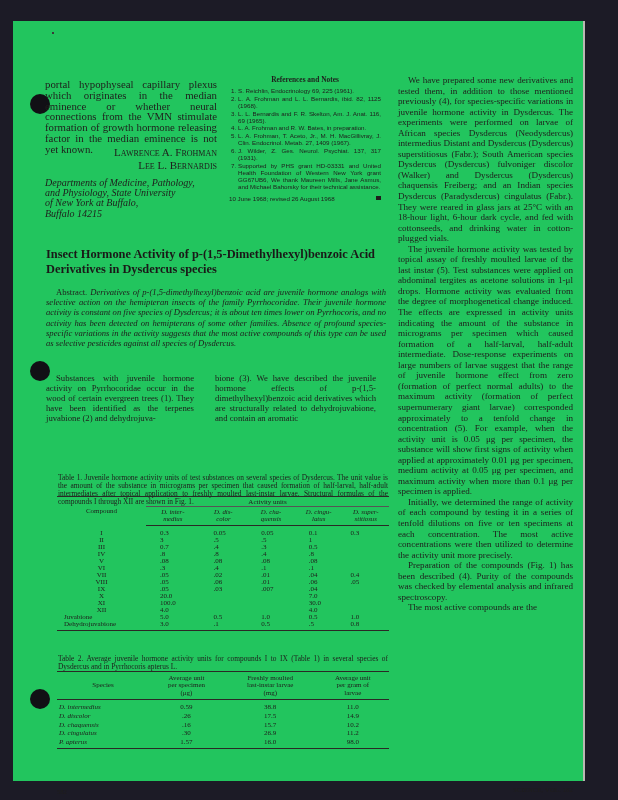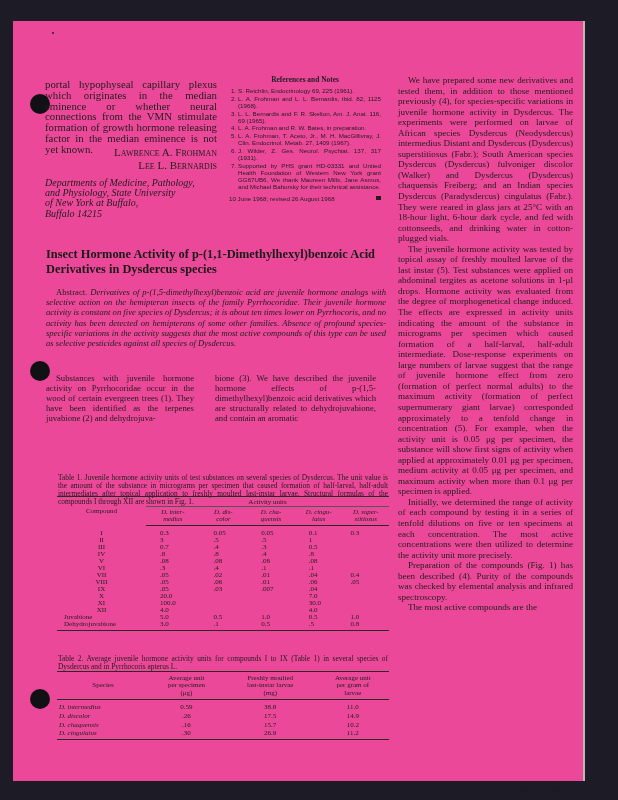--- a/index.html
+++ b/index.html
@@ -5,21 +5,21 @@
   html, body { margin:0; padding:0; }
   body {
     width:618px; height:800px; overflow:hidden;
     background:#1c1b26;
     position:relative;
     font-family:"Liberation Serif", serif;
     color:#1f1e1c;
   }
   .page {
     position:absolute; left:13px; top:21px; width:572px; height:760px;
-    background:#ec4899;
+    background:#22c55e;
     box-shadow: inset -2px 0 0 #b9b8b2;
   }
   .hole {
     position:absolute; width:20px; height:20px; border-radius:50%;
     background:#111015;
   }
   .abs { position:absolute; }
   .col-text { font-size:10.6px; line-height:10.6px; text-align:justify; }
   .col-text p { margin:0; }
   .indent { text-indent:10px; }
@@ -108,21 +108,21 @@
       <li>L. A. Frohman, T. Aceto, Jr., M. H. MacGillivray, J. Clin. Endocrinol. Metab. 27, 1409 (1967).</li>
       <li>J. Wilder, Z. Ges. Neurol. Psychiat. 137, 317 (1931).</li>
       <li>Supported by PHS grant HD-03331 and United Health Foundation of Western New York grant GG67UB6, We thank Maureen Mills, Jane Asmus, and Michael Bahorsky for their technical assistance.</li>
     </ol>
     <div class="date">
       <span>10 June 1968; revised 26 August 1968</span>
       <span class="endmark"></span>
     </div>
   </div>
 
-  <div id="title" class="abs">Insect Hormone Activity of p-(1,1-Dimethylhexyl)benzoic Acid Derivatives in Dysdercus species</div>
+  <div id="title" class="abs">Insect Hormone Activity of p-(1,5-Dimethylhexyl)benzoic Acid Derivatives in Dysdercus species</div>
   <div id="abstract" class="abs">
     <span>Abstract.</span>
     <i>Derivatives of p-(1,5-dimethylhexyl)benzoic acid are juvenile hormone analogs with selective action on the hemipteran insects of the family Pyrrhocoridae. Their juvenile hormone activity is constant on five species of Dysdercus; it is about ten times lower on Pyrrhocoris, and no activity has been detected on hemipterans of some other families. Absence of profound species-specific variations in the activity suggests that the most active compounds of this type can be used as selective pesticides against all species of Dysdercus.</i>
   </div>
 
   <div id="body-left1" class="abs">Substances with juvenile hormone activity on Pyrrhocoridae occur in the wood of certain evergreen trees (1). They have been identified as the terpenes juvabione (2) and dehydrojuva-</div>
   <div id="body-left2" class="abs">bione (3). We have described the juvenile hormone effects of p-(1,5-dimethylhexyl)benzoic acid derivatives which are structurally related to dehydrojuvabione, and contain an aromatic</div>
 
   <div id="right-col" class="abs">
     <p class="indent">We have prepared some new derivatives and tested them, in addition to those mentioned previously (4), for species-specific variations in juvenile hormone activity in Dysdercus. The experiments were performed on larvae of African species Dysdercus (Neodysdercus) intermedius Distant and Dysdercus (Dysdercus) superstitiosus (Fabr.); South American species Dysdercus (Dysdercus) fulvoniger discolor (Walker) and Dysdercus (Dysdercus) chaquensis Freiberg; and an Indian species Dysdercus (Paradysdercus) cingulatus (Fabr.). They were reared in glass jars at 25°C with an 18-hour light, 6-hour dark cycle, and fed with cottonseeds, and drinking water in cotton-plugged vials.</p>
@@ -294,19 +294,25 @@
             <td>.16</td>
             <td>15.7</td>
             <td>10.2</td>
           </tr>
           <tr>
             <td class="sp">D. cingulatus</td>
             <td>.30</td>
             <td>26.9</td>
             <td>11.2</td>
           </tr>
+          <tr>
+            <td class="sp">P. apterus</td>
+            <td>1.57</td>
+            <td>16.0</td>
+            <td>98.0</td>
+          </tr>
         </tbody>
     </table>
   </div>
 
   <div id="pagenum" class="abs">582</div>
   <div id="right-footer" class="abs">SCIENCE, VOL. 162</div>
 </div>
 
 </body></html>

